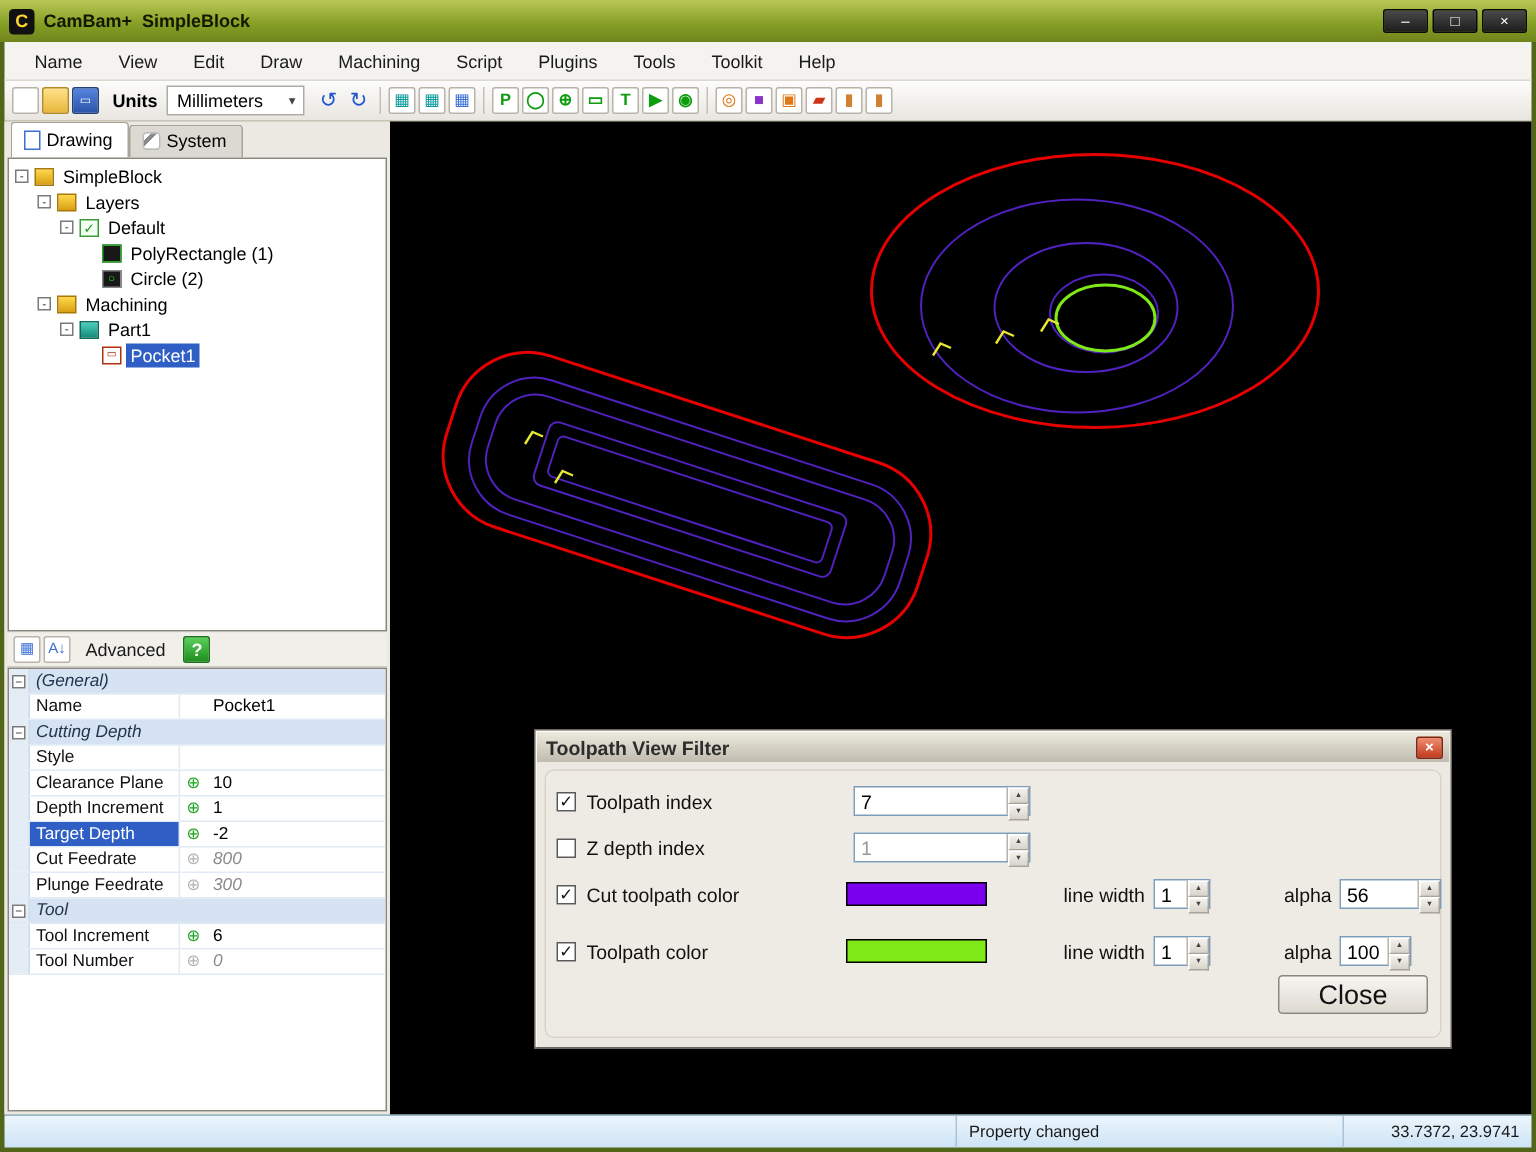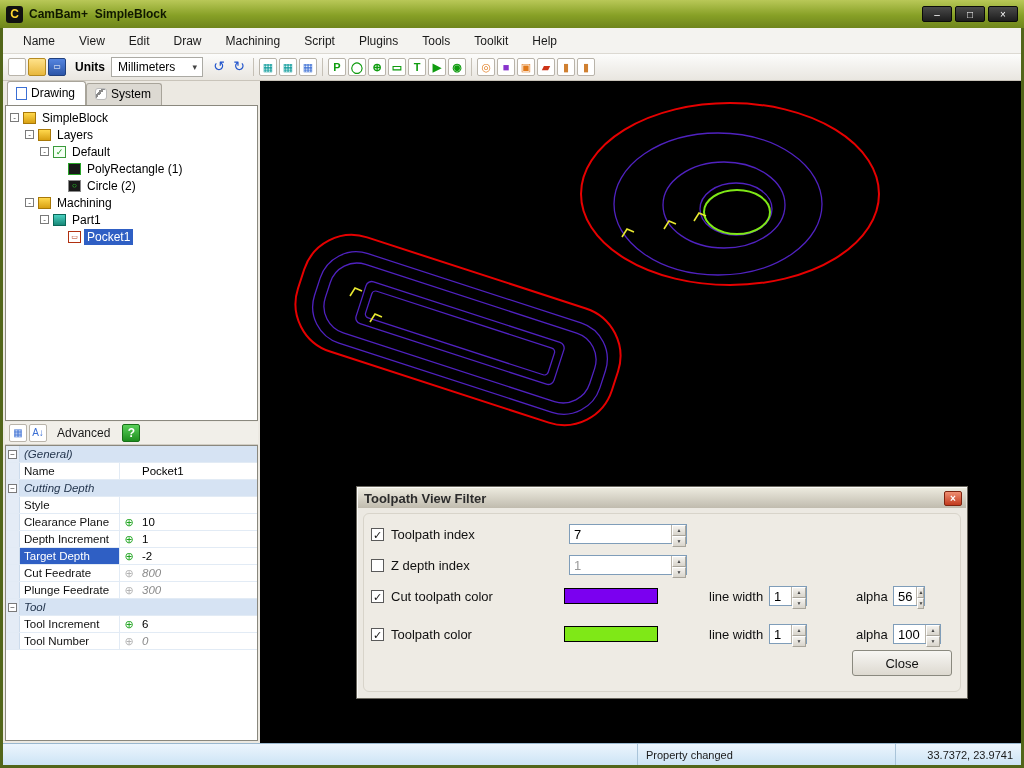--- a/index.html
+++ b/index.html
@@ -124,21 +124,21 @@
   .num { position:absolute; height:20px; background:#fff; border:1px solid #7f9db9; display:flex; cursor:text; }
   .num-val { flex:1; padding:2px 4px; color:#000; }
   .num.disabled .num-val { color:#9a9a9a; }
   .spin { width:15px; display:flex; flex-direction:column; border-left:1px solid #b9b4aa; cursor:pointer; }
   .su,.sd { flex:1; background:linear-gradient(#f4f2ee,#d8d4cb); font-size:5px; line-height:9px; text-align:center;
     color:#444; border:1px solid #fff; border-bottom-color:#a8a49a; border-right-color:#a8a49a; }
   .swatch { position:absolute; left:207px; width:94px; height:16px; border:1px solid #000; cursor:pointer; }
   .inline-label { position:absolute; color:#111; }
   .btn { position:absolute; left:495px; top:163px; width:100px; height:26px;
     background:linear-gradient(#f7f6f3,#ddd9d0); border:1px solid #8a897f; border-radius:3px;
-    font-family:inherit; font-size:13px; color:#111; cursor:pointer; }
+    font-family:inherit; font-size:18px; color:#111; cursor:pointer; }
 
   
   .statusbar { position:absolute; left:3px; right:3px; bottom:3px; height:22px;
     background:linear-gradient(#ecf5fd,#cde4f5); border-top:1px solid #9ab8cf; display:flex; align-items:center;
     font-size:11px; color:#1a1a1a; }
   .sb-fill { flex:1; }
   .sb-cell { border-left:1px solid #a9c4d9; height:100%; display:flex; align-items:center; padding:0 8px; }
   .sb-msg { width:258px; }
   .sb-coords { width:126px; justify-content:flex-end; }
 </style>
@@ -423,21 +423,21 @@
         <span class="swatch" style="background: rgb(123, 0, 240);"></span>
         <span class="inline-label" style="left:352px;">line width</span>
         <span class="num" style="left:412px; width:38px;">
           <span class="num-val">1</span>
           <span class="spin">
               <span class="su">▲</span>
               <span class="sd">▼</span>
             </span>
         </span>
         <span class="inline-label" style="left:499px;">alpha</span>
-        <span class="num" style="left:536px; width:32px;">
+        <span class="num" style="left:536px; width:68px;">
           <span class="num-val">56</span>
           <span class="spin">
               <span class="su">▲</span>
               <span class="sd">▼</span>
             </span>
         </span>
       </div>
 
       <div class="dlg-row" style="top:136px;">
         <span class="chk checked"></span>

